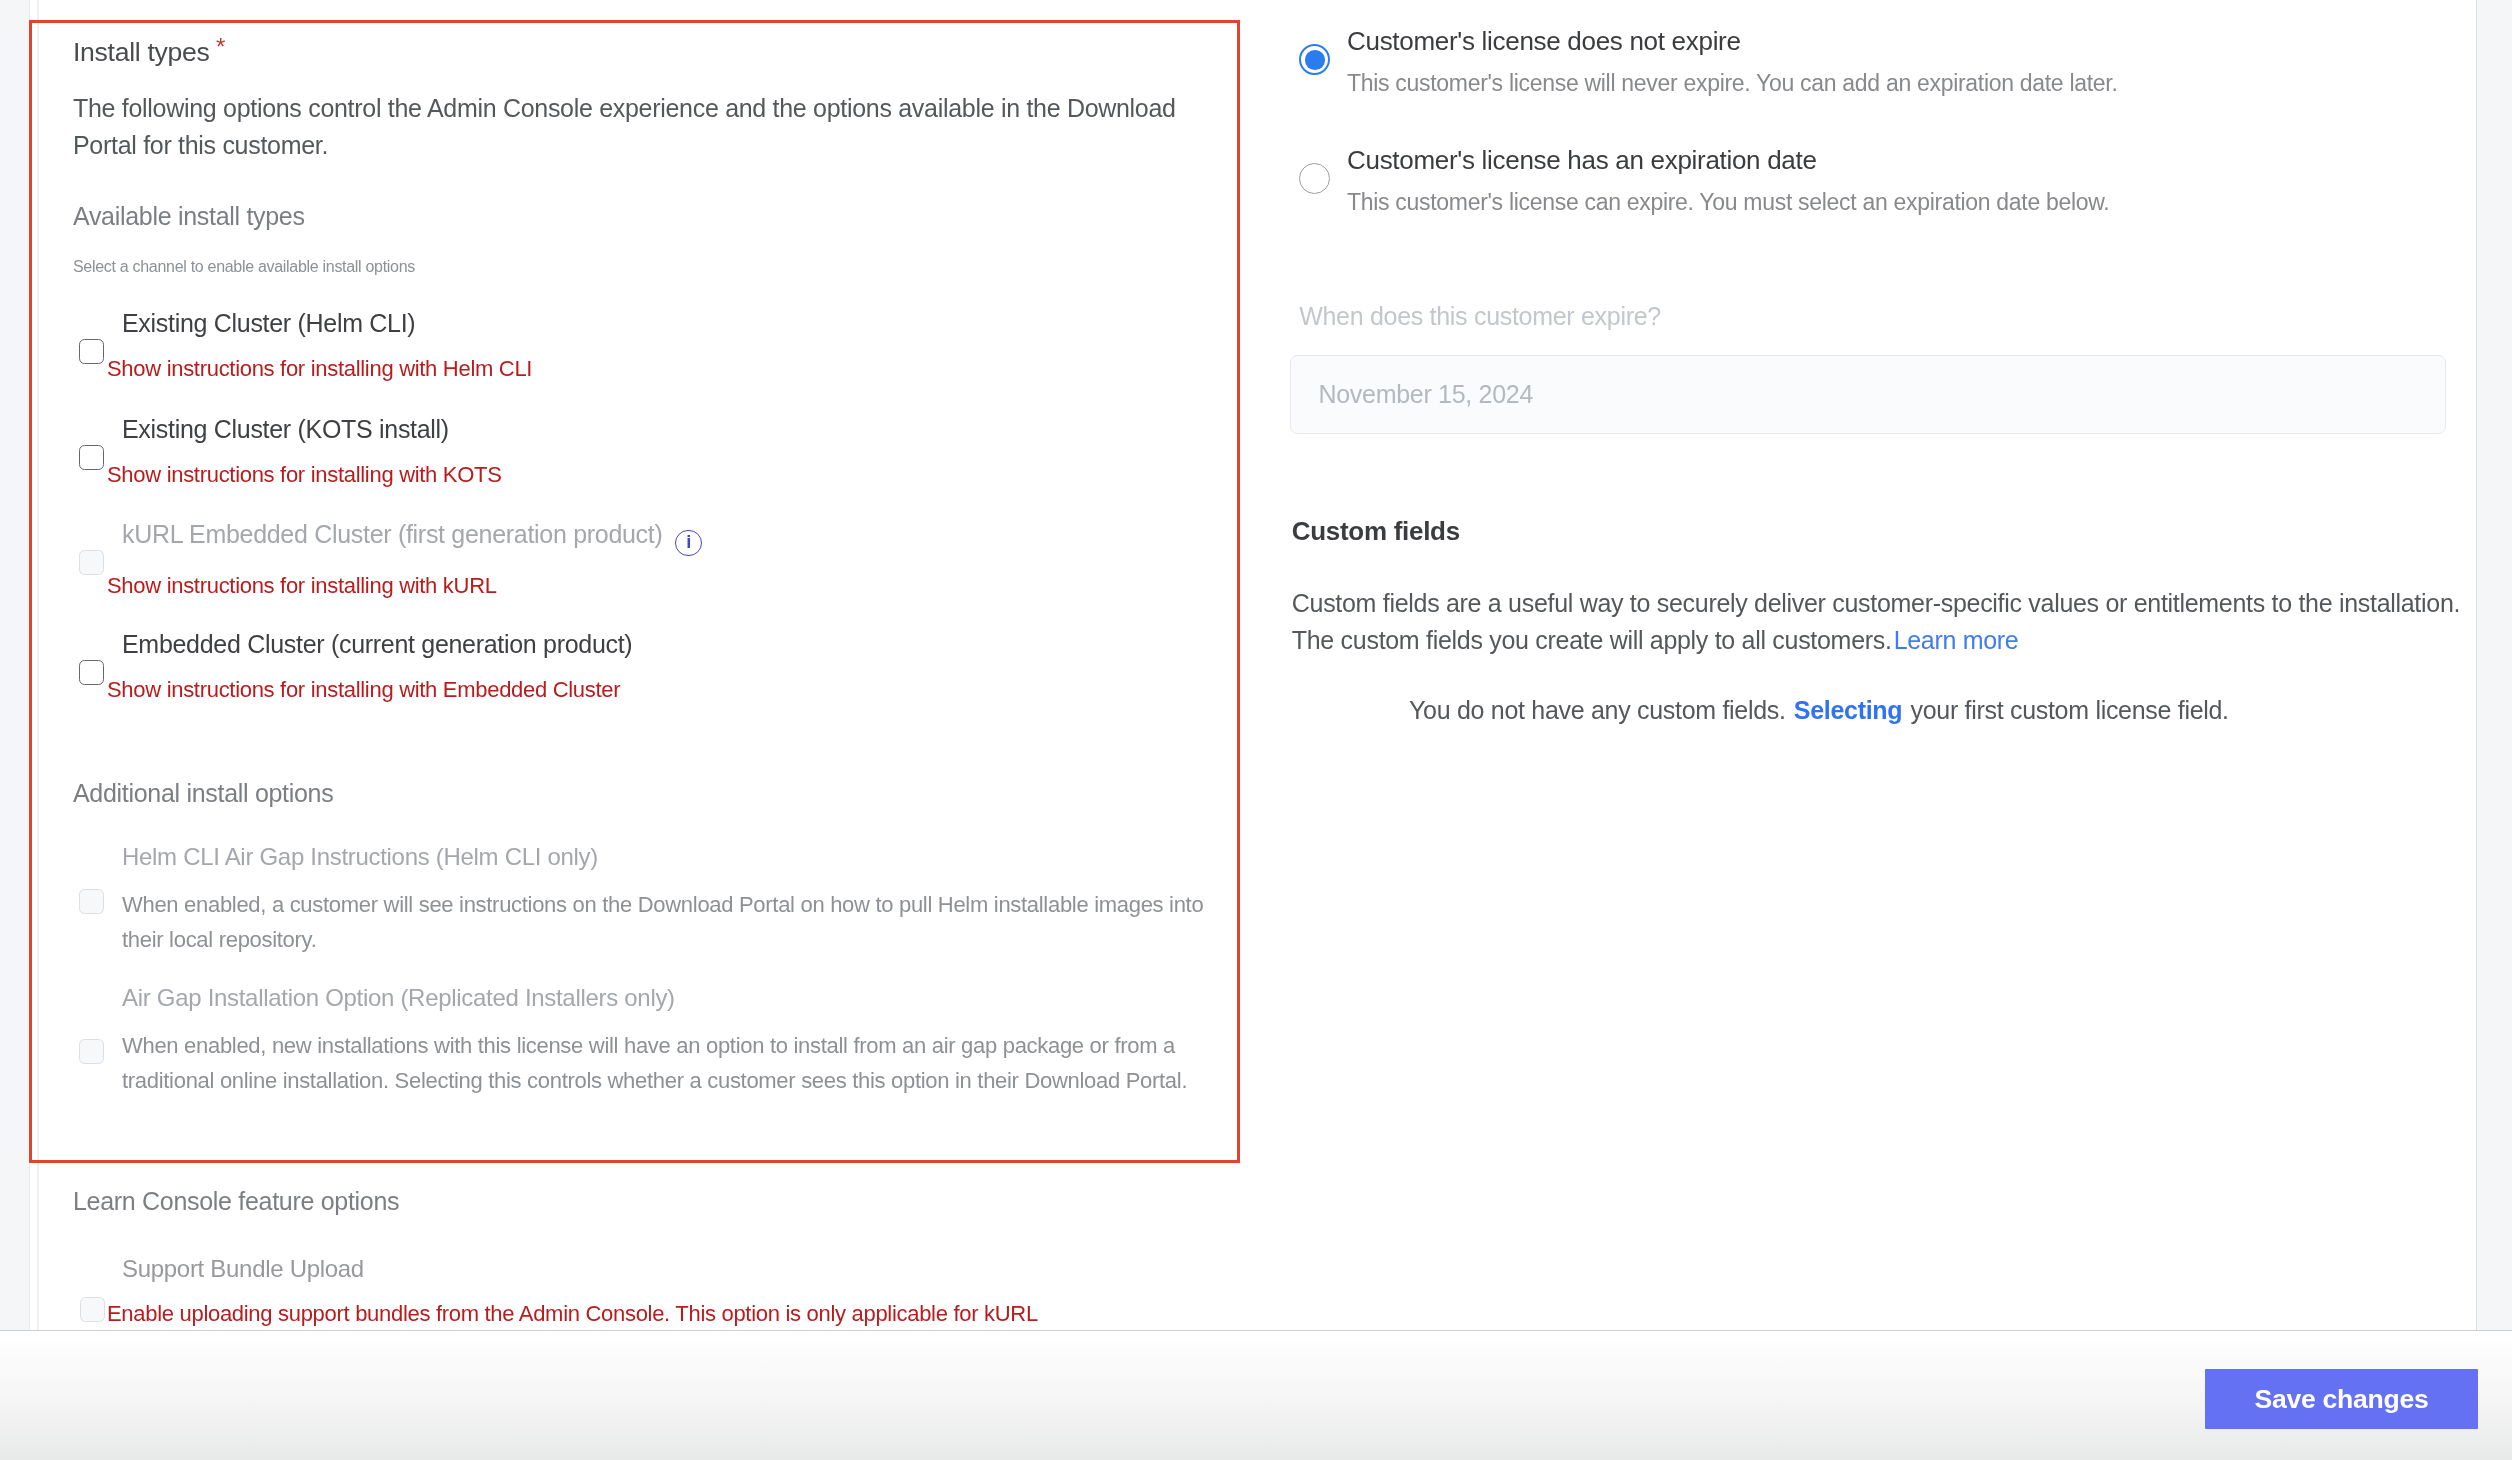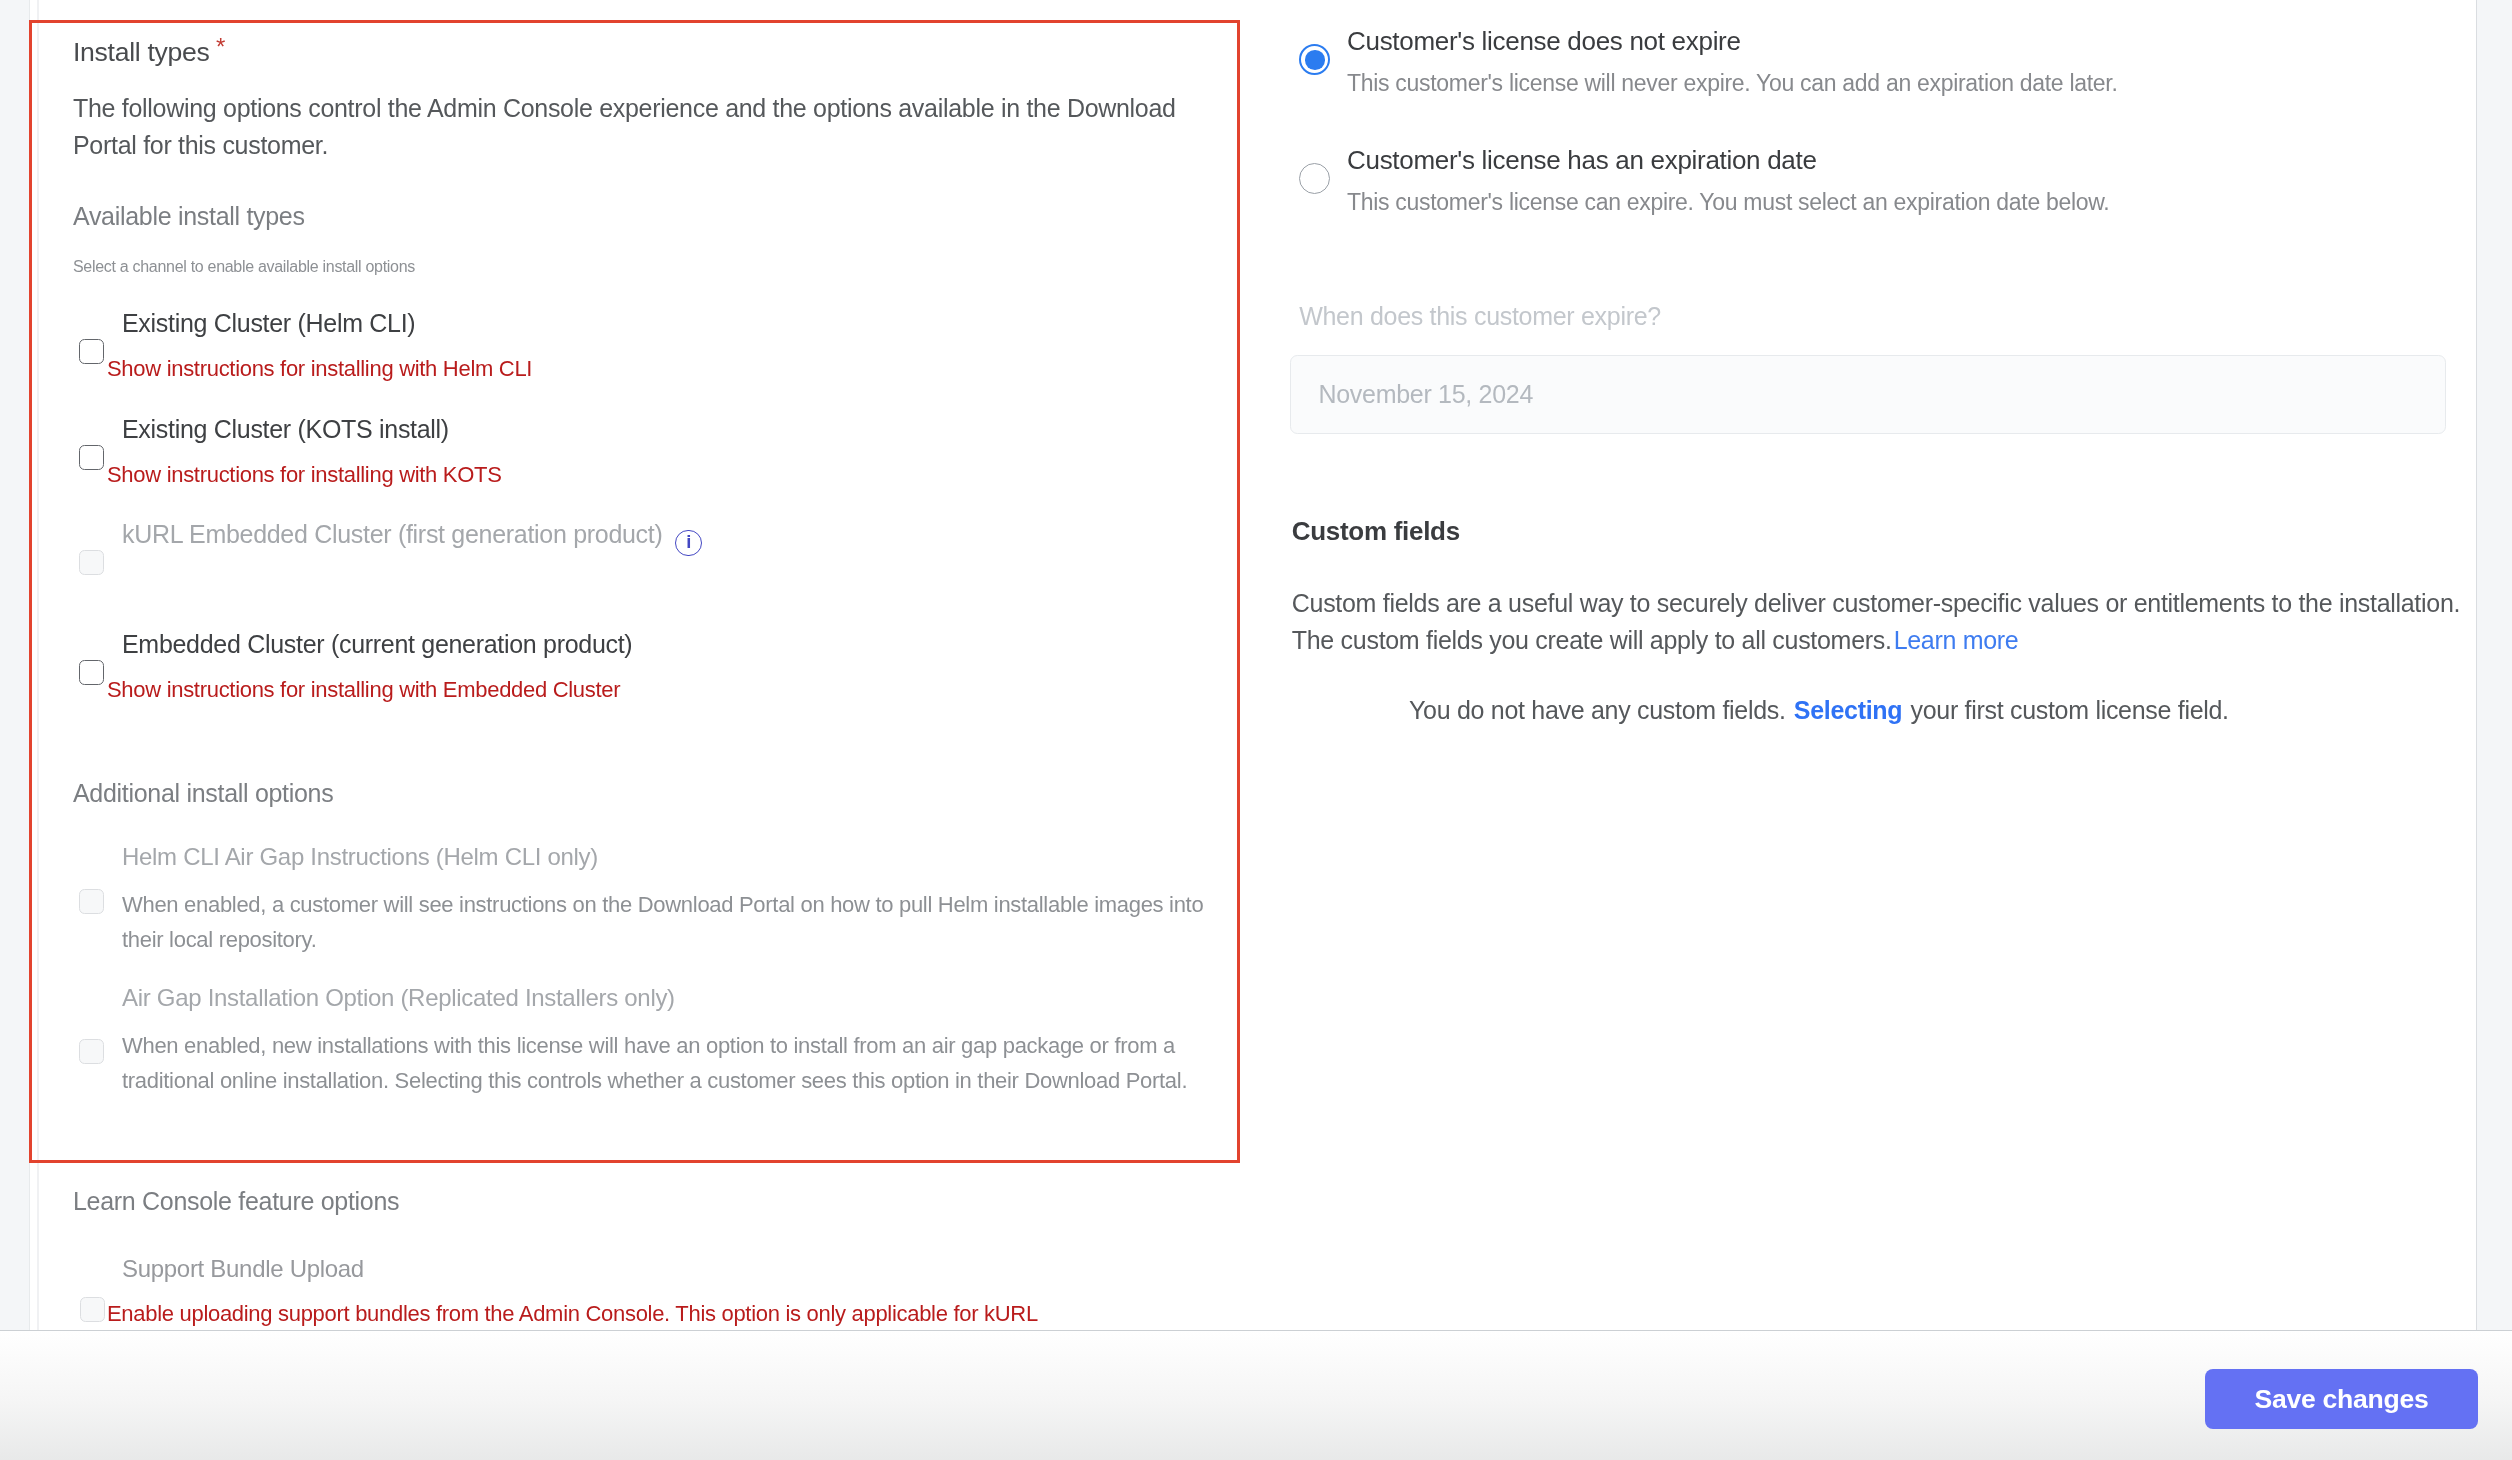--- a/index.html
+++ b/index.html
@@ -72,21 +72,21 @@
   a.link{color:#3e7cf0;text-decoration:none;cursor:pointer;}
   #cf-desc a.link{margin-left:2px;}
   #cf-empty{left:119px;top:696px;font-size:25px;color:#55585b;}
   #cf-empty a.link{font-weight:700;color:#2f72f5;margin:0 8.2px;}
 
   
   #scrollbar{right:0;top:0;width:35px;height:1330px;background:#f4f6f8;border-left:0.9px solid #dadde1;}
   #footer{left:0;top:1330px;width:2512px;height:130px;z-index:60;
       border-top:1.8px solid #ccd0d4;box-sizing:border-box;
       background:linear-gradient(180deg,#ffffff 0%,#f5f5f5 55%,#e8e9e9 100%);}
-  #save-btn{position:absolute;right:34px;top:38px;width:273px;height:60px;border:none;border-radius:8px;
+  #save-btn{position:absolute;right:34px;top:38px;width:273px;height:60px;border:none;border-radius:1px;
       background:#6471f3;color:#ffffff;font-family:inherit;font-weight:700;font-size:26.6px;letter-spacing:-0.3px;
       display:flex;align-items:center;justify-content:center;cursor:pointer;}
 </style>
 </head>
 <body>
 
 <div class="abs" id="left-rail"></div>
 <div class="abs" id="card-edge"></div>
 <div class="abs" id="red-box"></div>
 
@@ -105,20 +105,21 @@
 
 <div class="abs opt-row" style="top:414px;">
   <span class="cb"></span>
   <div class="opt-title">Existing Cluster (KOTS install)</div>
   <div class="opt-desc">Show instructions for installing with KOTS</div>
 </div>
 
 <div class="abs opt-row dim" style="top:519px;">
   <span class="cb disabled"></span>
   <div class="opt-title"><span>kURL Embedded Cluster (first generation product)</span><span class="info-icon">i</span></div>
+  <div class="opt-desc">Show instructions for installing with kURL</div>
 </div>
 
 <div class="abs opt-row" style="top:629px;">
   <span class="cb"></span>
   <div class="opt-title">Embedded Cluster (current generation product)</div>
   <div class="opt-desc">Show instructions for installing with Embedded Cluster</div>
 </div>
 
 <div class="abs section-h" id="sec-additional">Additional install options</div>
 

